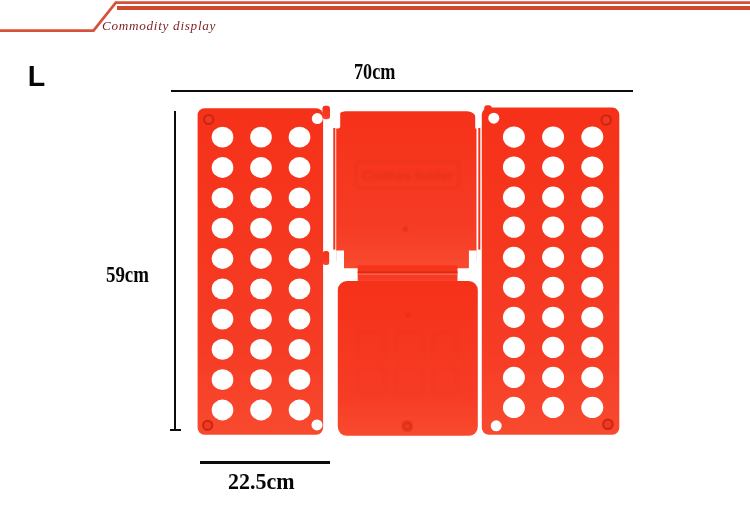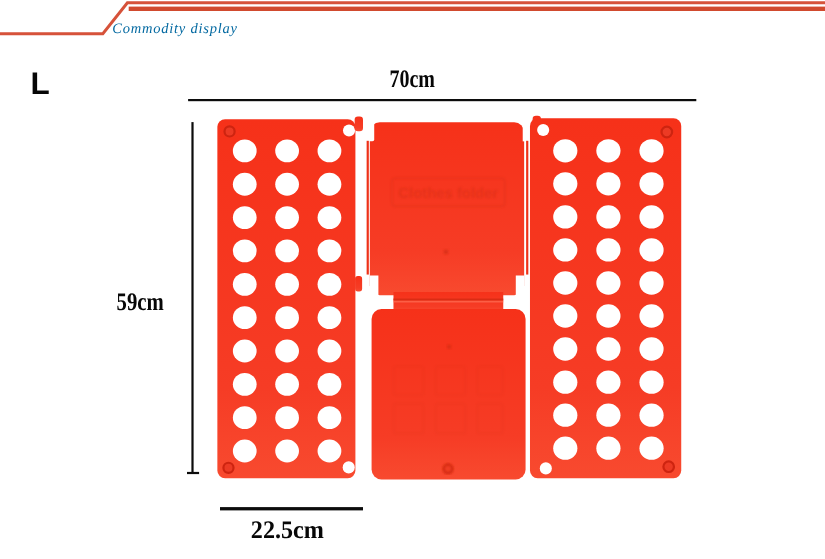--- a/index.html
+++ b/index.html
@@ -12,21 +12,21 @@
 <body>
 <div id="page">
 
   <svg class="abs" style="left:0;top:0" width="750" height="40" viewBox="0 0 750 40">
     <path d="M0,30.6 L93.5,30.6 L115.8,2.6 L750,2.6" fill="none" stroke="#d6523a" stroke-width="2.7"></path>
   </svg>
 
   <div class="abs" style="left:117px;top:6.4px;width:633px;height:3.3px;background:#d14a2e;"></div>
 
   <div class="abs" style="left:102px;top:16.5px;font-family:'Liberation Serif',serif;
-       font-style:italic;font-size:13.2px;line-height:17px;color:#0369a1;letter-spacing:0.7px;">Commodity display</div>
+       font-style:italic;font-size:13.2px;line-height:17px;color:#7f1d1d;letter-spacing:0.7px;">Commodity display</div>
 
   <div class="abs" style="left:27.7px;top:63px;font-size:28.6px;font-weight:bold;color:#060606;line-height:27px;">L</div>
 
   <div class="abs" style="left:171.2px;top:89.7px;width:461.5px;height:2px;background:#0c0c0c;"></div>
 
   <div class="dim abs" style="left:354px;top:61px;font-size:23px;line-height:22px;transform:scaleX(0.79);transform-origin:0 50%;">70cm</div>
 
   <div class="abs" style="left:173.9px;top:110.7px;width:1.9px;height:319.8px;background:#0c0c0c;"></div>
 
   <div class="abs" style="left:169.8px;top:428.7px;width:10.9px;height:2px;background:#0c0c0c;"></div>

